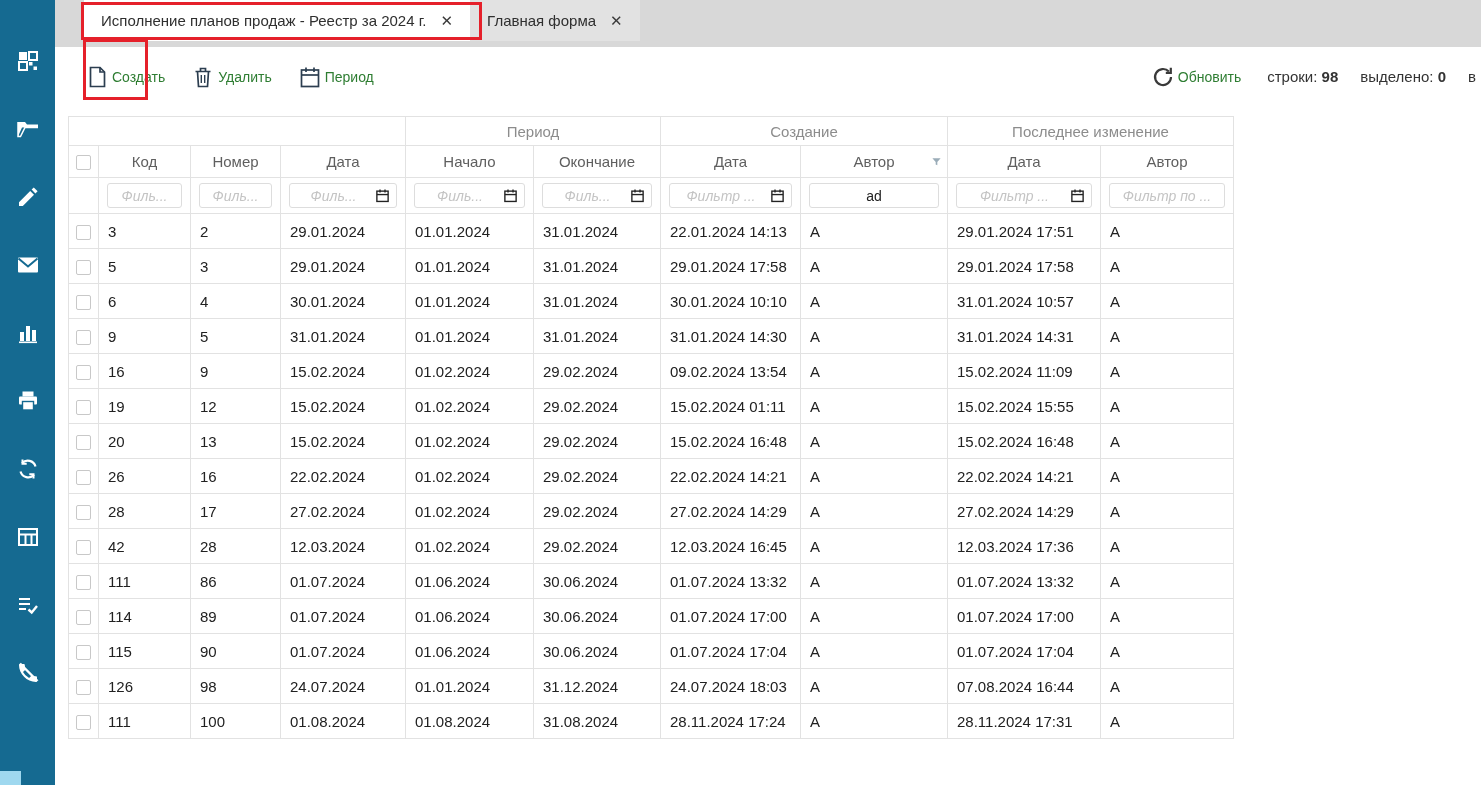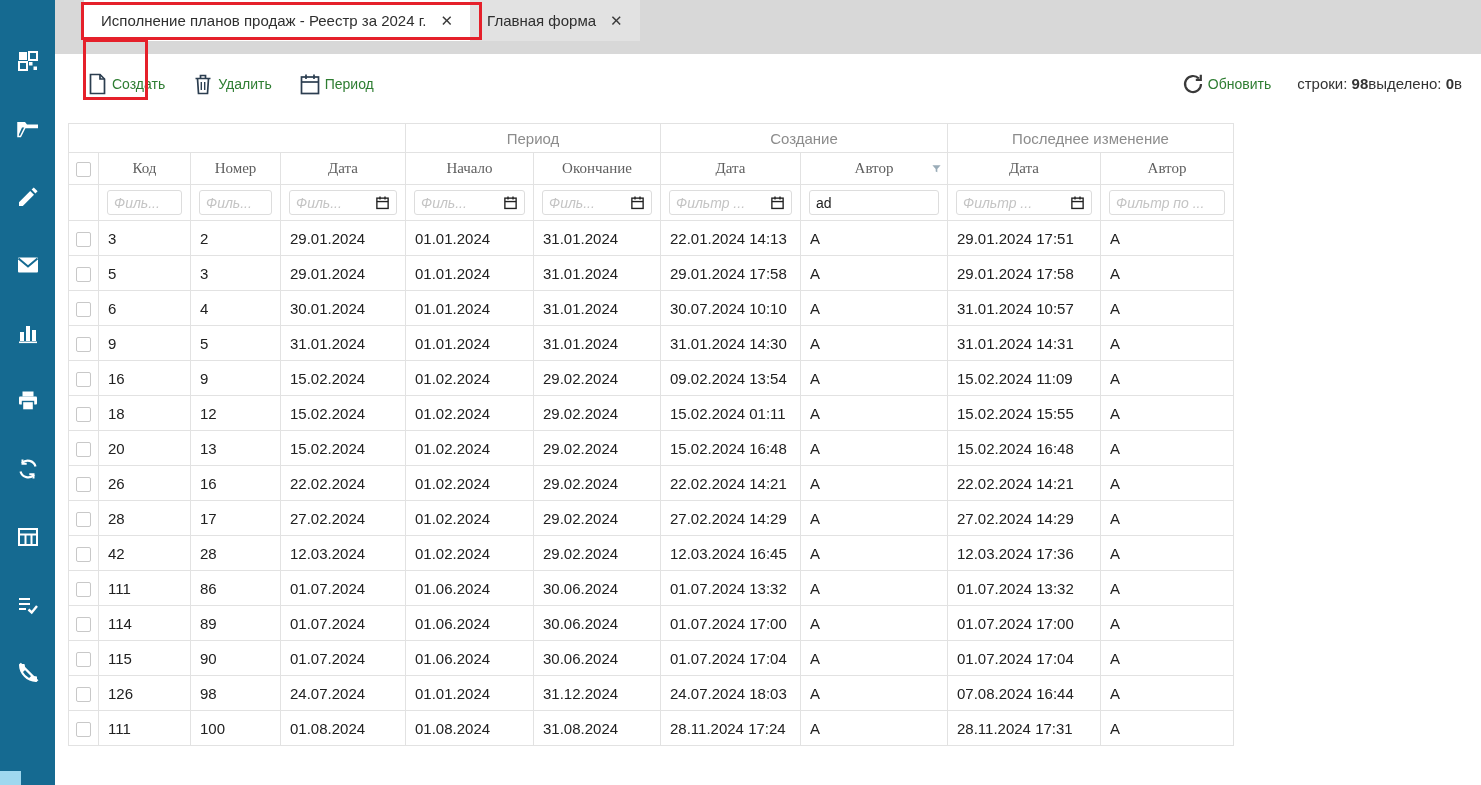--- a/index.html
+++ b/index.html
@@ -12,49 +12,49 @@
     background:#156a91; display:flex; flex-direction:column; align-items:center;
     padding-top:48px; gap:42px; }
   .sb-icon { width:26px; height:26px; display:flex; align-items:center; justify-content:center; cursor:pointer; }
   .sb-icon svg { width:24px; height:24px; }
   .sidebar-corner { position:absolute; left:0; bottom:0; width:21px; height:14px; background:#9fd8ef; }
 
   
   .main { position:absolute; left:55px; top:0; width:1426px; height:785px; }
 
   
-  .tabbar { height:54px; background:#d8d8d8; display:flex; padding-left:29px; }
+  .tabbar { height:47px; background:#d8d8d8; display:flex; padding-left:29px; }
   .tab { height:41px; display:flex; align-items:center; gap:14px; padding:0 17px;
     background:#e2e2e2; font-size:15px; color:#2f2f2f; cursor:pointer; white-space:nowrap; }
   .tab.active { background:#ffffff; }
   .tab-close { font-size:15px; font-weight:bold; color:#3a3a3a; cursor:pointer; line-height:1; }
 
   
   .toolbar { height:59px; background:#fff; display:flex; align-items:center;
     padding-left:30px; gap:26px; position:relative; }
   .tb-btn { display:flex; flex-direction:row; align-items:center; gap:3px;
     min-width:56px; cursor:pointer; }
   .tb-btn svg { width:24px; height:24px; }
   .tb-label { font-size:14px; color:#2e7d32; }
-  .tb-right { margin-left:auto; display:flex; align-items:center; gap:26px; padding-right:17px; }
-  .tb-stats { display:flex; align-items:center; font-size:15px; color:#333; }
+  .tb-right { margin-left:auto; display:flex; align-items:center; gap:26px; padding-right:3px; }
+  .tb-stats { display:flex; align-items:center; gap:22px; font-size:15px; color:#333; }
   .stat b { font-weight:bold; }
   .clipped { width:10px; overflow:hidden; display:inline-block; }
 
   
   .grid-wrap { margin:10px 0 0 13px; width:1165px; }
   table.grid { border-collapse:collapse; table-layout:fixed; width:1165px; }
   .grid th, .grid td { border:1px solid #e2e2e2; font-weight:normal; }
   .group-row th { height:29px; font-size:15px; color:#8c8c8c; text-align:center; background:#fff; }
-  .name-row th { height:32px; font-size:15px; color:#5f5f5f; text-align:center; position:relative; cursor:pointer;font-family:Liberation Serif, serif; }
+  .name-row th { height:32px; font-size:15px; color:#5f5f5f; text-align:center; position:relative; cursor:pointer; }
   .filter-row th { height:36px; background:#fff; }
   .fbox { display:flex; align-items:center; margin:0 8px; height:25px; border:1px solid #ddd;
     border-radius:3px; background:#fff; padding:0 6px; gap:4px; }
   .fbox input { flex:1; min-width:0; border:none; outline:none; font-size:14px; color:#222;
-    font-family:"Liberation Sans","DejaVu Sans",sans-serif; background:transparent; }
+    font-family:"Liberation Sans","DejaVu Sans",sans-serif; background:transparent;text-align:center; }
   .fbox input::placeholder { color:#c4c4c4; font-style:italic; }
   .fbox svg { flex:none; width:15px; height:15px; }
   .funnel { position:absolute; right:5px; top:50%; transform:translateY(-50%); width:11px; height:11px; }
 
   .grid tbody td { height:35px; font-size:15px; color:#212121; padding:0 0 0 9px;
     white-space:nowrap; overflow:hidden; background:#fff; }
   .cb-cell { text-align:center; padding:0 !important; }
   .checkbox { display:inline-block; width:15px; height:15px; border:1px solid #c8c8c8;
     border-radius:2px; background:#fff; vertical-align:middle; cursor:pointer; }
   .cell-selected { background:#e7e7e7 !important; }
@@ -336,21 +336,21 @@
     <td class="cell">29.01.2024 17:58</td>
     <td class="cell">A</td>
   </tr>
             <tr>
     <td class="cb-cell"><span class="checkbox"></span></td>
     <td class="cell">6</td>
     <td class="cell">4</td>
     <td class="cell">30.01.2024</td>
     <td class="cell">01.01.2024</td>
     <td class="cell">31.01.2024</td>
-    <td class="cell">30.07.2024 10:10</td>
+    <td class="cell">30.01.2024 10:10</td>
     <td class="cell">A</td>
     <td class="cell">31.01.2024 10:57</td>
     <td class="cell">A</td>
   </tr>
             <tr>
     <td class="cb-cell"><span class="checkbox"></span></td>
     <td class="cell">9</td>
     <td class="cell">5</td>
     <td class="cell">31.01.2024</td>
     <td class="cell">01.01.2024</td>
@@ -367,21 +367,21 @@
     <td class="cell">15.02.2024</td>
     <td class="cell">01.02.2024</td>
     <td class="cell">29.02.2024</td>
     <td class="cell">09.02.2024 13:54</td>
     <td class="cell">A</td>
     <td class="cell">15.02.2024 11:09</td>
     <td class="cell">A</td>
   </tr>
             <tr>
     <td class="cb-cell"><span class="checkbox"></span></td>
-    <td class="cell">18</td>
+    <td class="cell">19</td>
     <td class="cell">12</td>
     <td class="cell">15.02.2024</td>
     <td class="cell">01.02.2024</td>
     <td class="cell">29.02.2024</td>
     <td class="cell">15.02.2024 01:11</td>
     <td class="cell">A</td>
     <td class="cell">15.02.2024 15:55</td>
     <td class="cell">A</td>
   </tr>
             <tr>

